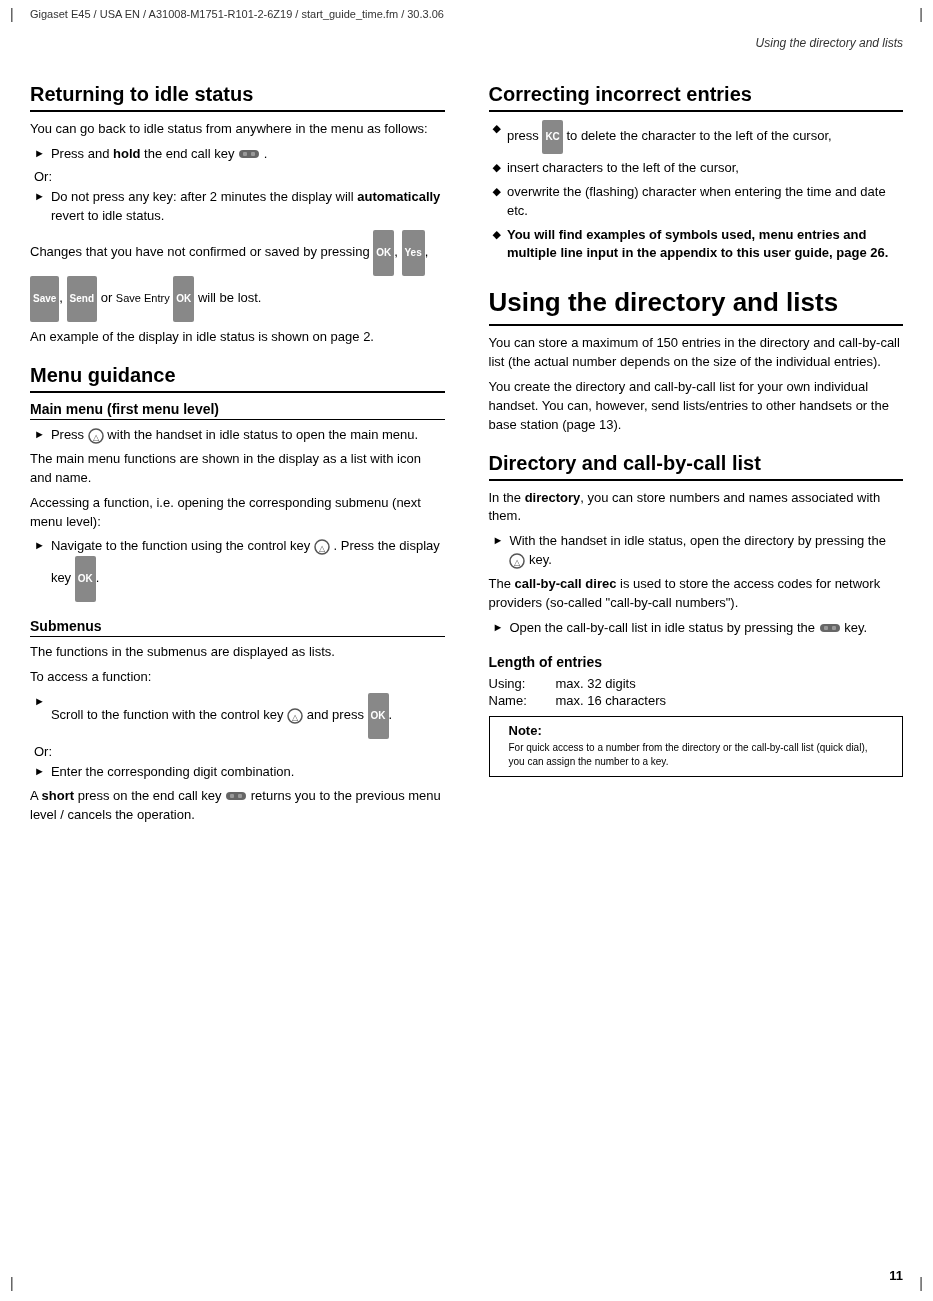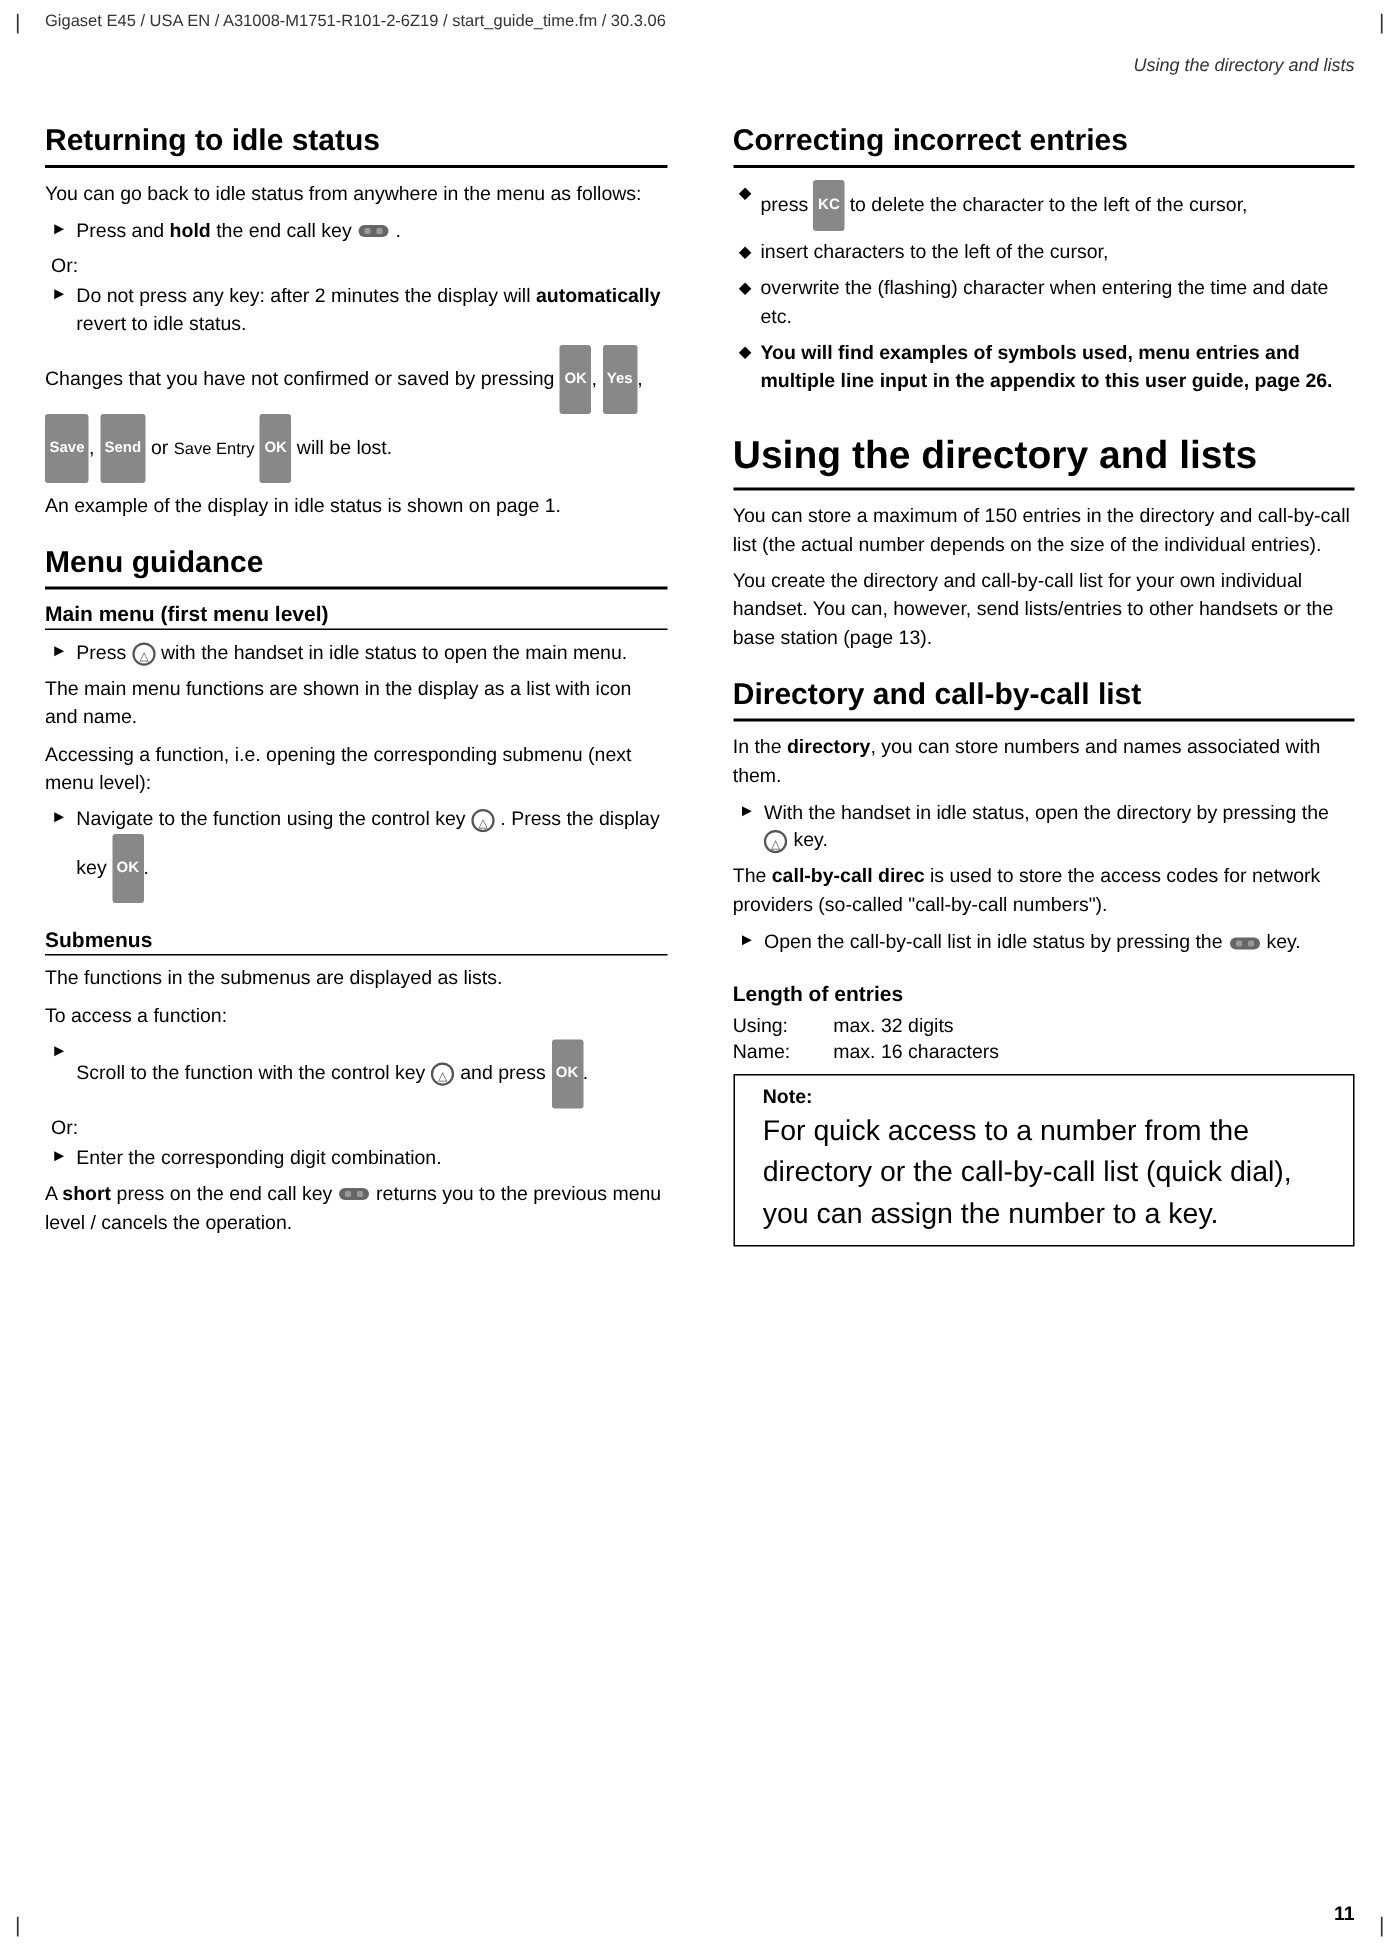--- a/index.html
+++ b/index.html
@@ -58,21 +58,20 @@
       font-style: italic;
       color: #333;
     }
 
     
     .content {
       display: flex;
       padding: 10px 30px 30px 30px;
       gap: 44px;
       margin-top: 48px;
-      align-items: flex-end;
     }
     .col-left {
       flex: 1;
       min-width: 0;
     }
     .col-right {
       flex: 1;
       min-width: 0;
     }
 
@@ -191,21 +190,21 @@
       padding: 6px 19px;
       margin-top: 8px;
       background: #fff;
     }
     .note-title {
       font-weight: bold;
       font-size: 13px;
       margin-bottom: 3px;
     }
     .note-text {
-      font-size: 19px;
+      font-size: 10px;
       line-height: 1.45;
     }
 
     
     .entries-table {
       margin-top: 6px;
       font-size: 13px;
     }
     .entries-row {
       display: flex;
@@ -265,21 +264,21 @@
 
         <div class="or-label">Or:</div>
 
         <div class="bullet-item">
           <span class="bullet-arrow">►</span>
           <span class="bullet-text">Do not press any key: after 2 minutes the display will <b>automatically</b> revert to idle status.</span>
         </div>
 
         <p>Changes that you have not confirmed or saved by pressing <span class="key-badge">OK</span>, <span class="key-badge">Yes</span>, <span class="key-badge">Save</span>, <span class="key-badge">Send</span> or <span style="font-size:11px;">Save Entry</span> <span class="key-badge">OK</span> will be lost.</p>
 
-        <p>An example of the display in idle status is shown on page 1.</p>
+        <p>An example of the display in idle status is shown on page 2.</p>
       </div>
 
       <div class="section-spacer">
         <h2 class="section-title">Menu guidance</h2>
         <hr class="section-divider">
 
         <h3 class="subsection-title">Main menu (first menu level)</h3>
         <hr class="subsection-divider">
 
         <div class="bullet-item">

